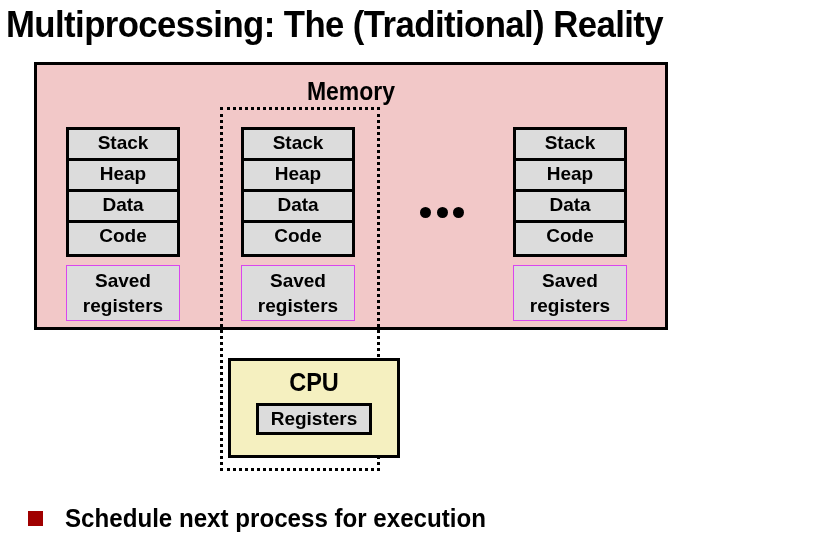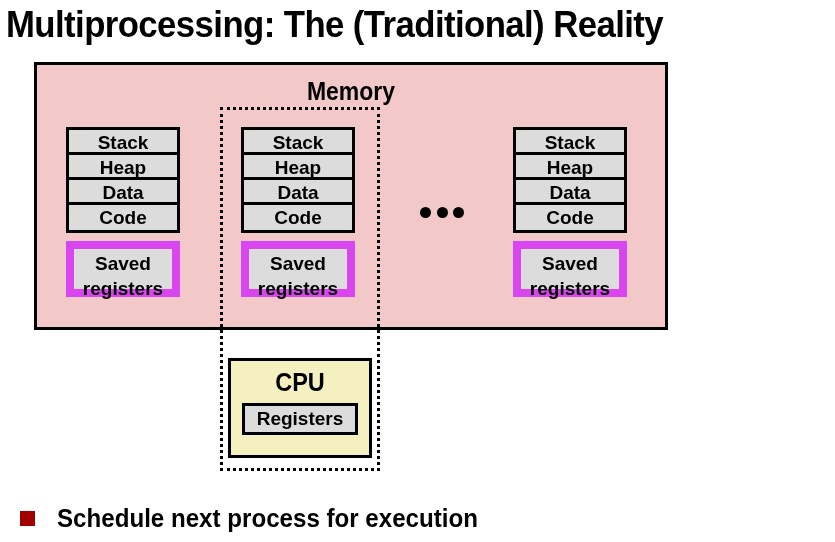--- a/index.html
+++ b/index.html
@@ -99,35 +99,35 @@
   #process-column-left   { left: 66px;  top: 127px; }
   #process-column-middle { left: 241px; top: 127px; }
   #process-column-right  { left: 513px; top: 127px; }
 
   .segment-stack {
     border: 3px solid #000000;
     background: #dcdcdc;
     box-sizing: border-box;
   }
   .segment-row {
-    height: 25px;
+    height: 31px;
     line-height: 25px;
     text-align: center;
     font-size: 19px;
     font-weight: bold;
     border-bottom: 3px solid #000000;
     box-sizing: border-box;
     background: #dcdcdc;
   }
   .segment-row:last-child { border-bottom: none; border-radius: 6px; }
 
   .saved-registers-box {
     margin-top: 8px;
     height: 56px;
-    border: 8px solid #d946ef;
+    border: 1px solid #d946ef;
     background: #dcdcdc;
     box-sizing: border-box;
     text-align: center;
     font-size: 19px;
     font-weight: bold;
     line-height: 25px;
     padding-top: 2px;
   }
   .saved-registers-box span { display: block; }
 
@@ -149,21 +149,21 @@
     height: 11px;
     border-radius: 50%;
     background: #000000;
   }
 
   
   #cpu-box {
     position: absolute;
     left: 228px;
     top: 358px;
-    width: 144px;
+    width: 172px;
     height: 100px;
     box-sizing: border-box;
     background: #f5f0c0;
     border: 3px solid #000000;
     z-index: 3;
   }
   #cpu-label {
     text-align: center;
     font-size: 25px;
     font-weight: bold;
@@ -180,21 +180,21 @@
     border: 3px solid #000000;
     text-align: center;
     font-size: 19px;
     font-weight: bold;
     line-height: 26px;
   }
 
   
   #bullet-row {
     position: absolute;
-    left: 20px;
+    left: 28px;
     top: 498px;
     width: 700px;
     height: 40px;
     text-decoration: underline;
   }
   #bullet-marker {
     position: absolute;
     left: 0;
     top: 13px;
     width: 15px;

